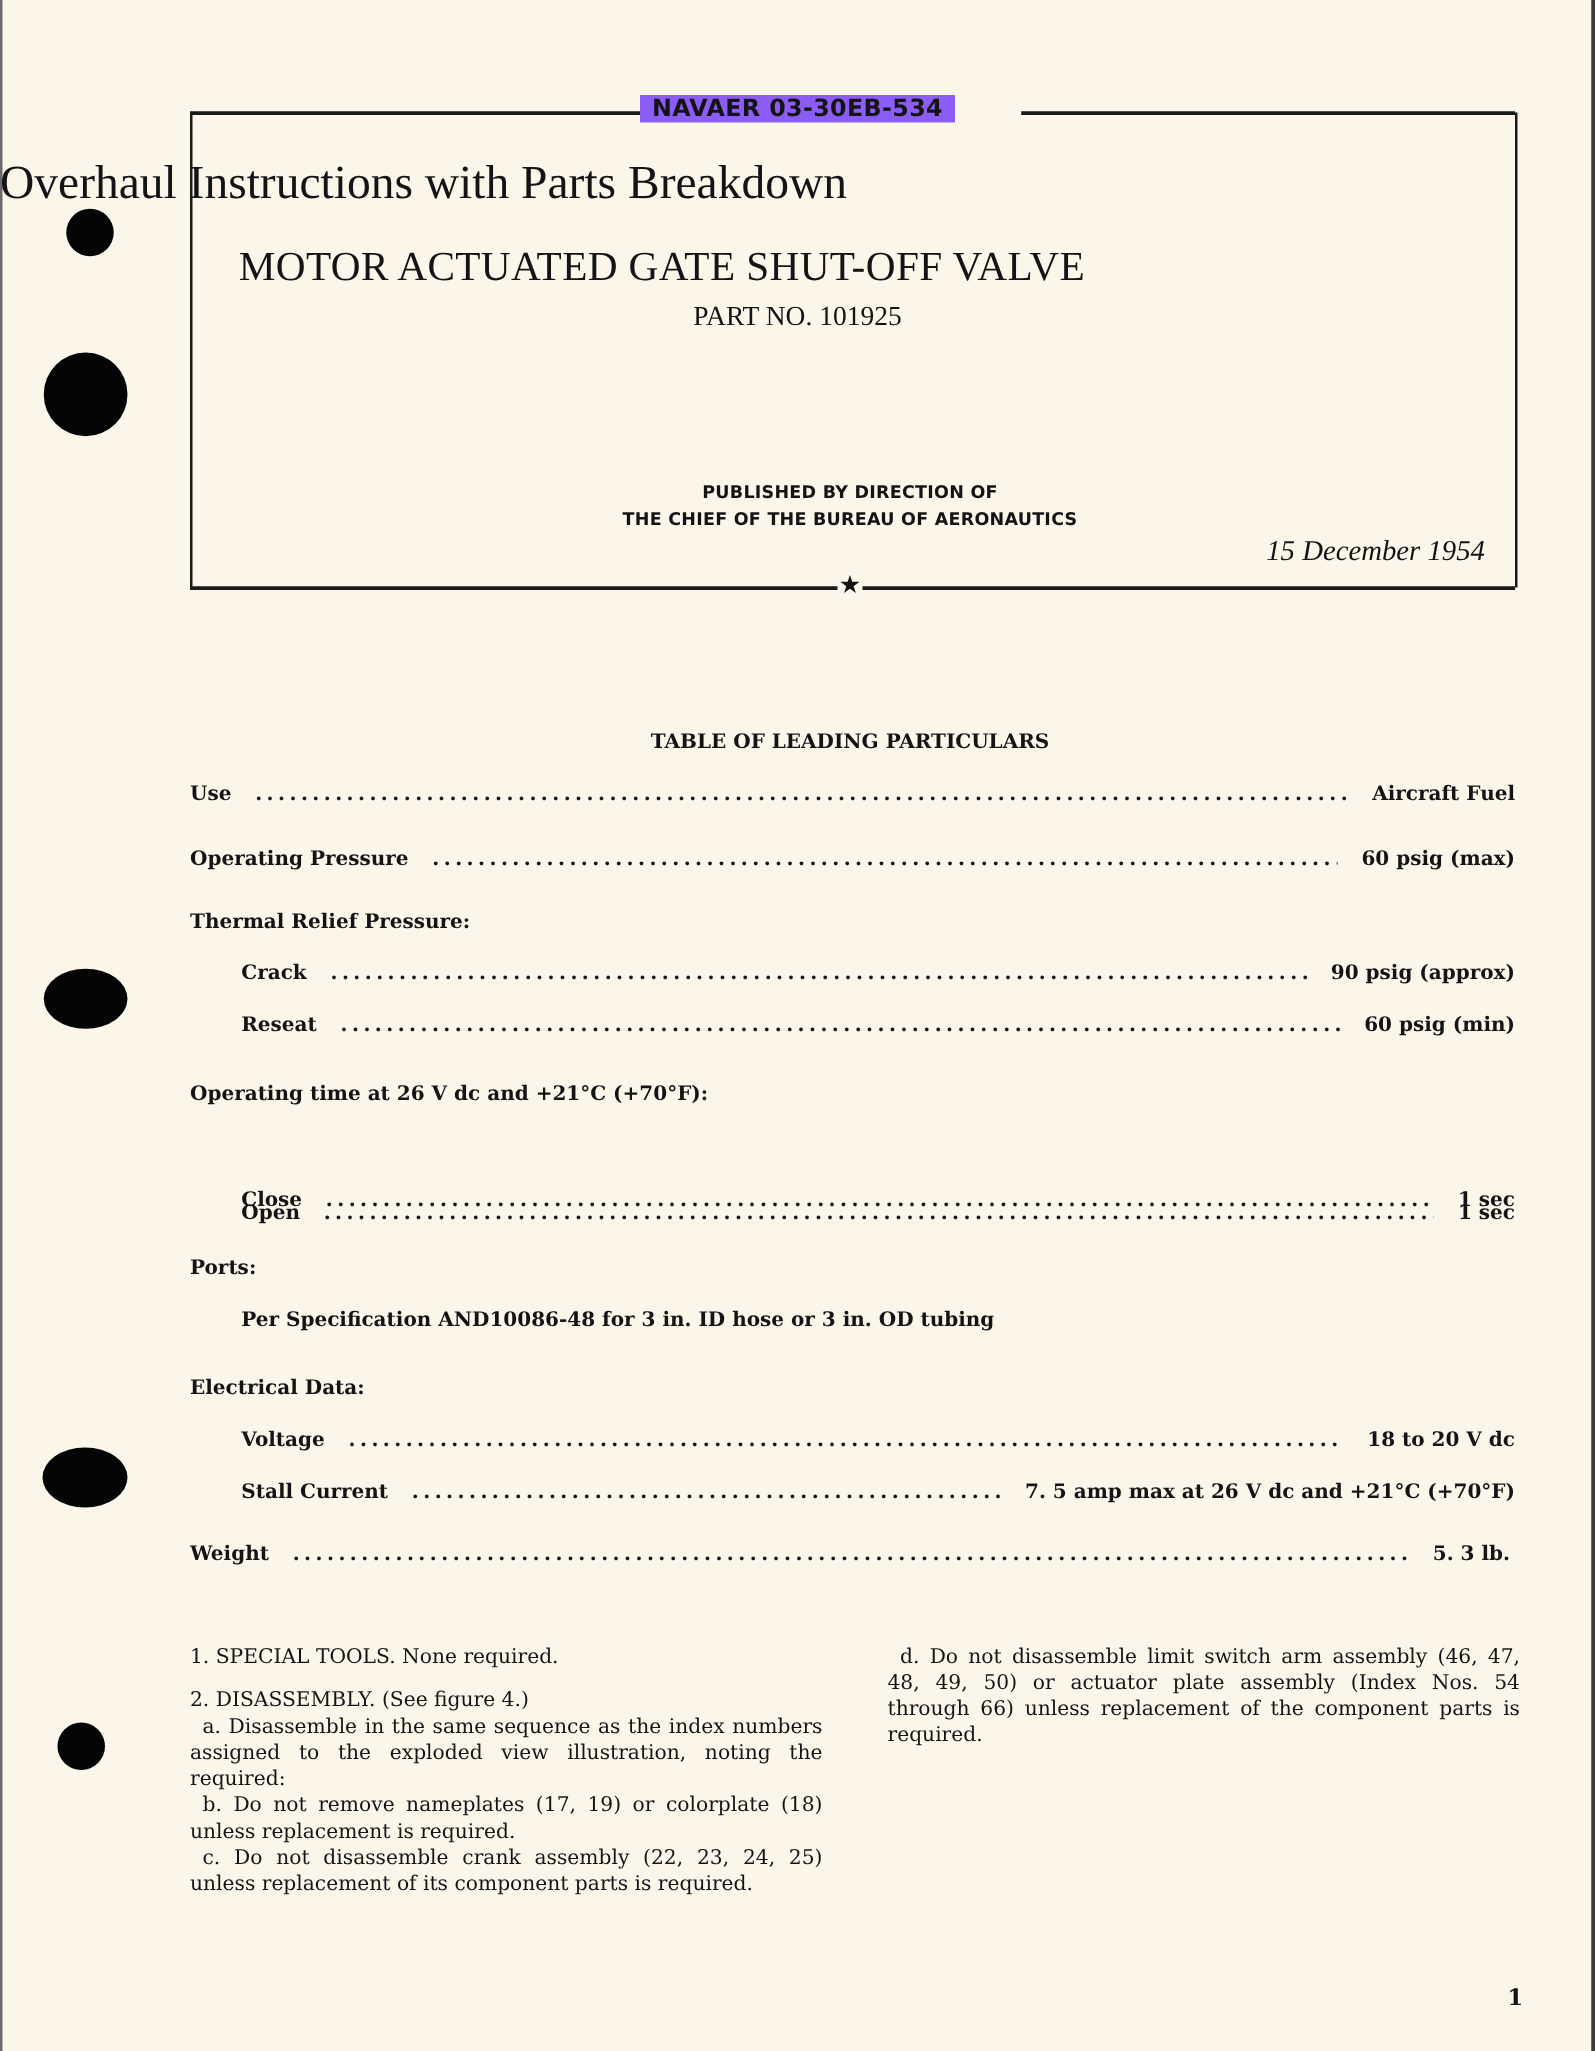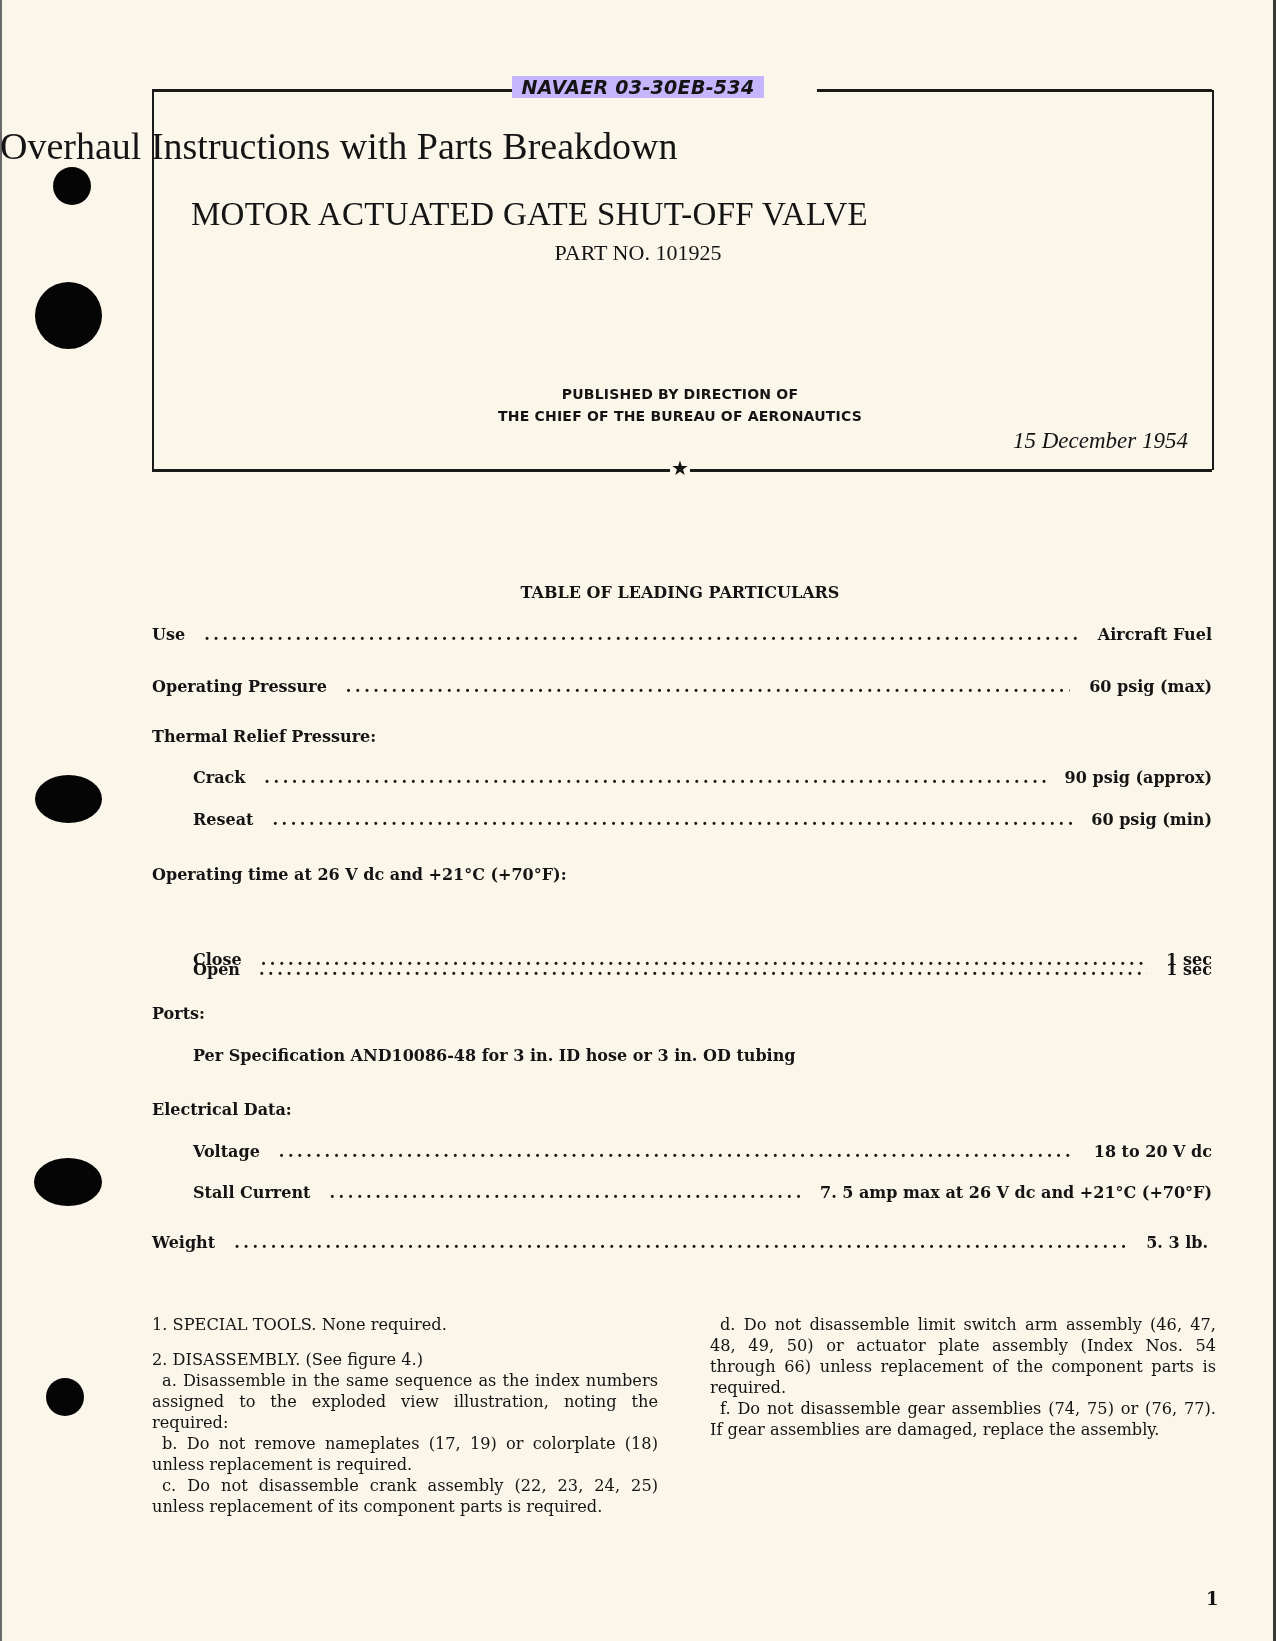--- a/index.html
+++ b/index.html
@@ -17,21 +17,21 @@
   .hdr-box {
     position: absolute; left: 152px; top: 90px; width: 1058px; height: 380px;
     border-left: 2px solid #1a1a1a; border-right: 2px solid #1a1a1a;
   }
   .hdr-topline { position: absolute; left: 152px; top: 89px; width: 1060px; height: 3px; }
   .hdr-topline .seg { position: absolute; top: 0; height: 3px; background: #1a1a1a; }
   .doc-id {
     position: absolute; left: 0; width: 1276px; top: 76px; text-align: center;
     font-family: "DejaVu Sans", sans-serif; font-weight: bold; font-size: 19px; letter-spacing: 0.3px;
   }
-  .doc-id span { background: #c4b5fd; padding: 0 10px; font-style: italic; }
+  .doc-id span { background: #8b5cf6; padding: 0 10px; }
   .hdr-title { position: absolute; left: 0; width: 1108px; top: 124px; font-size: 38px; }
   .hdr-subject { position: absolute; left: 0; width: 1059px; top: 196px; text-align: center; font-size: 33px; letter-spacing: 0.3px; }
   .hdr-part { position: absolute; left: 0; width: 1276px; top: 240px; text-align: center; font-size: 22px; }
   .pub1, .pub2 {
     position: absolute; left: 0; width: 1360px; text-align: center;
     font-family: "DejaVu Sans", sans-serif; font-weight: bold; font-size: 14px; letter-spacing: 0.2px;
   }
   .pub1 { top: 386px; }
   .pub2 { top: 408px; }
   .date { position: absolute; right: 88px; top: 428px; font-style: italic; font-size: 23px; }
@@ -146,16 +146,15 @@
 <div class="col" style="left:152px;top:1314px;">
   <p>1.  SPECIAL TOOLS.  None required.</p>
   <div class="spacer"></div>
   <p>2.  DISASSEMBLY.  (See figure 4.)</p>
   <p class="indent">a.  Disassemble in the same sequence as the index numbers assigned to the exploded view illustration, noting the required:</p>
   <p class="indent">b.  Do not remove nameplates (17, 19) or colorplate (18) unless replacement is required.</p>
   <p class="indent">c.  Do not disassemble crank assembly (22, 23, 24, 25) unless replacement of its component parts is required.</p>
 </div>
 <div class="col" style="left:710px;top:1314px;">
   <p class="indent">d.  Do not disassemble limit switch arm assembly (46, 47, 48, 49, 50) or actuator plate assembly (Index Nos. 54 through 66) unless replacement of the component parts is required.</p>
-  <p class="indent">f.  Do not disassemble gear assemblies (74, 75) or (76, 77).  If gear assemblies are damaged, replace the assembly.</p>
 </div>
 
 <div class="page-num">1</div>
 
 </body></html>

